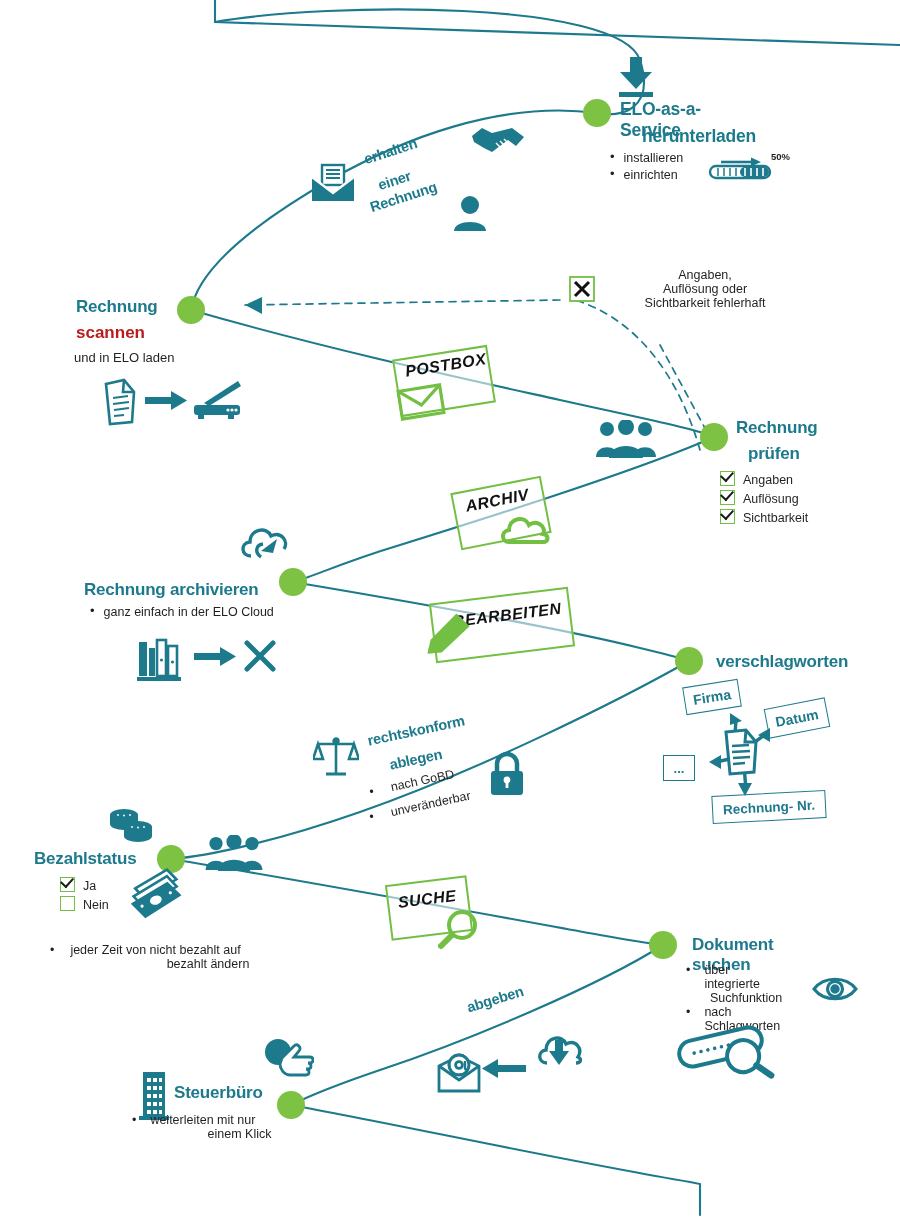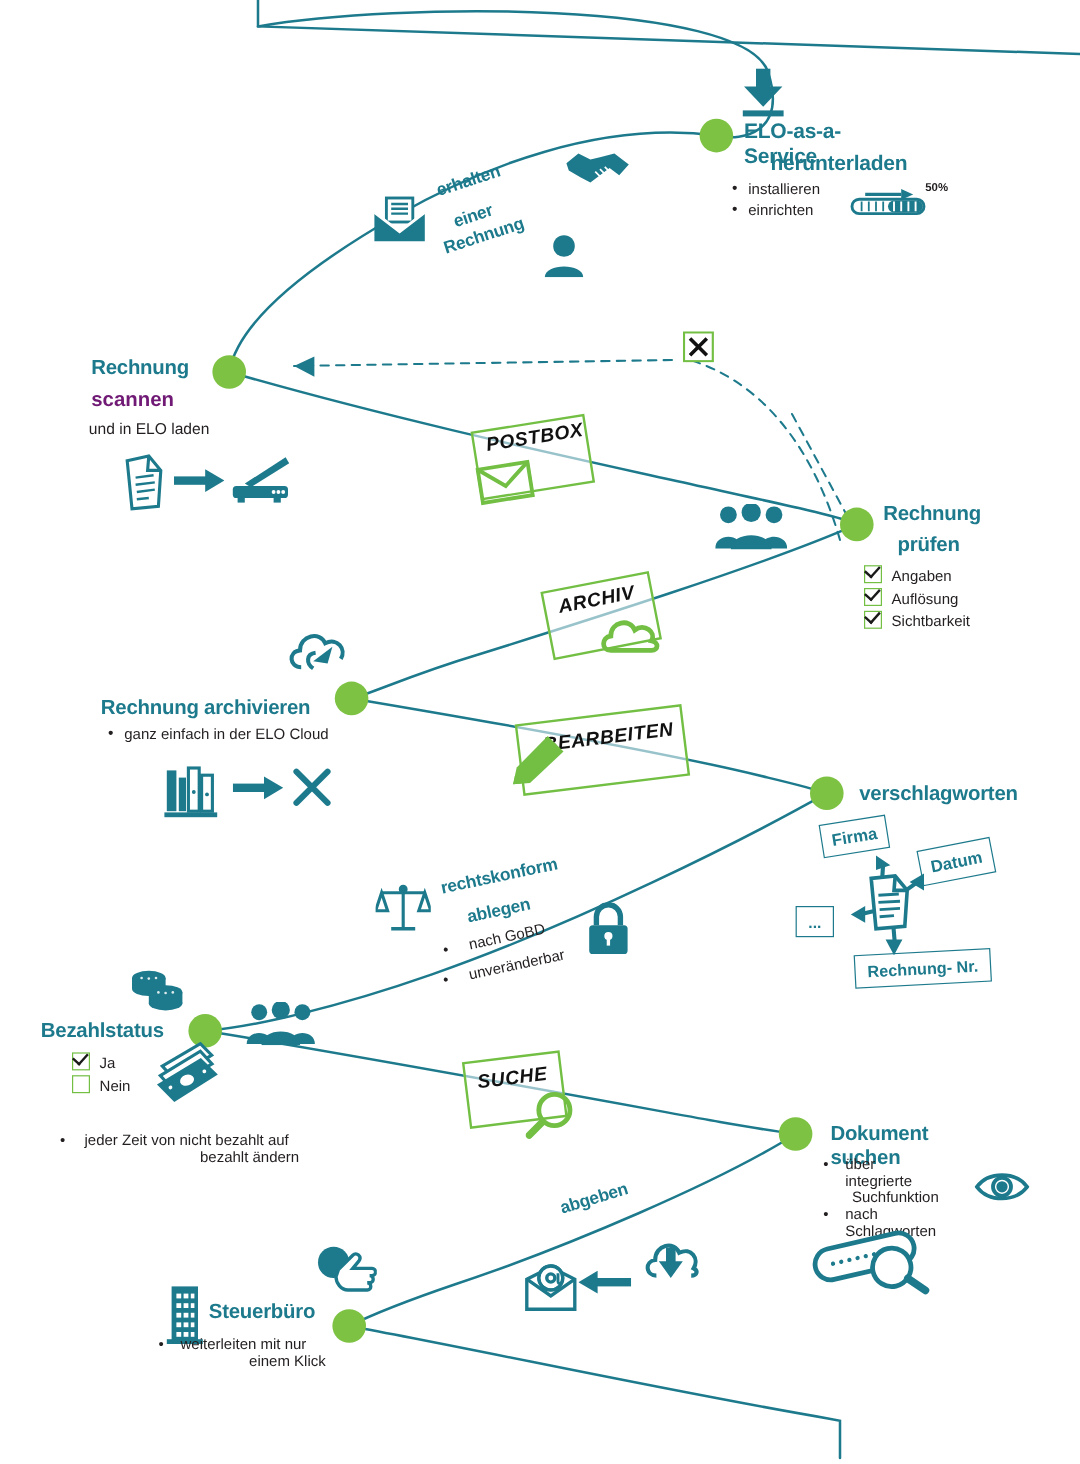--- a/index.html
+++ b/index.html
@@ -4,21 +4,21 @@
 <style>
   html,body{margin:0;padding:0;background:#ffffff;}
   body{
     font-family:"Liberation Sans", sans-serif;
     width:900px;height:1220px;overflow:hidden;position:relative;
   }
   #stage{position:relative;width:742px;height:1220px;}
   svg#flow{position:absolute;left:0;top:0;width:900px;height:1220px;}
   .txt{position:absolute;}
   .hd{color:#1D7A8C;font-weight:bold;letter-spacing:-.2px;}
-  .hd-green{color:#701a75;font-weight:bold;}
+  .hd-green{color:#b91c1c;font-weight:bold;}
   .sub{color:#231f20;font-weight:normal;}
   .bullets{color:#231f20;}
   .bullets div{display:flex;align-items:flex-start;gap:9px;line-height:1.35;}
   .bullets .dot{font-size:13px;line-height:1.1;}
   .chk{display:flex;align-items:flex-start;gap:8px;line-height:1.5;}
   .cbox{width:13px;height:13px;border:1.6px solid #72BF44;background:#fff;
         display:inline-block;position:relative;flex:none;}
   .cbox.on::after{content:"";position:absolute;left:2px;top:-3px;width:6px;height:10px;
         border:solid #1a1a1a;border-width:0 2.2px 2.2px 0;transform:rotate(42deg);}
   .tagbox{position:absolute;border:1.6px solid #1D7A8C;background:rgba(255,255,255,.85);
@@ -179,20 +179,25 @@
         </g>
     </svg>
   </div>
 
   <div class="icon" style="left:569px;top:276px;">
     <svg width="26" height="26" viewBox="0 0 26 26" fill="none">
       <rect x="1" y="1" width="24" height="24" stroke="#72BF44" stroke-width="1.8" fill="#fff"></rect>
       <path d="M6 6 L20 20 M20 6 L6 20" stroke="#111" stroke-width="3"></path>
     </svg>
   </div>
+  <div class="txt" style="left:600px;top:268px;font-size:12.5px;color:#231f20;text-align:center;width:210px;">
+    <div>Angaben,</div>
+    <div>Auflösung oder</div>
+    <div>Sichtbarkeit fehlerhaft</div>
+  </div>
 
   <div class="stickbox" style="left:396px;top:352px;width:92px;height:54px;transform:rotate(-9deg);"></div>
   <div class="sticklabel rot" style="left:404px;top:363px;font-size:16px;transform:rotate(-9deg);">POSTBOX</div>
   <div class="gicon" style="left:398px;top:385px;transform:rotate(-9deg);">
     <svg width="46" height="34" viewBox="0 0 46 34" fill="none" stroke="#72BF44" stroke-width="3.2">
       <rect x="2" y="3" width="42" height="28"></rect>
         <path d="M2 3 L23 20 L44 3"></path>
     </svg>
   </div>
 

